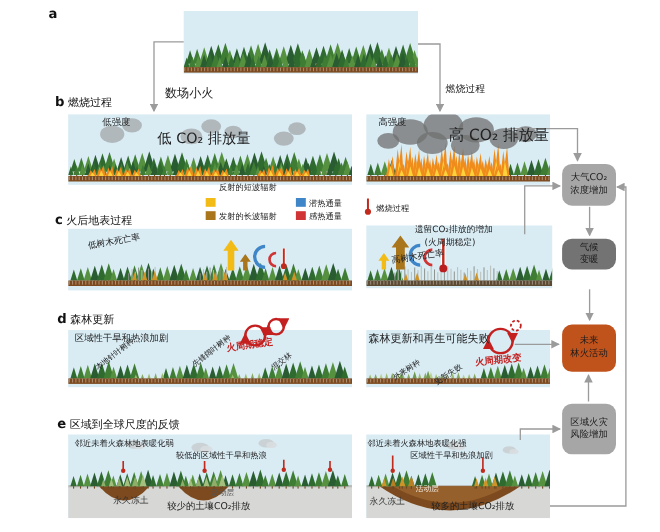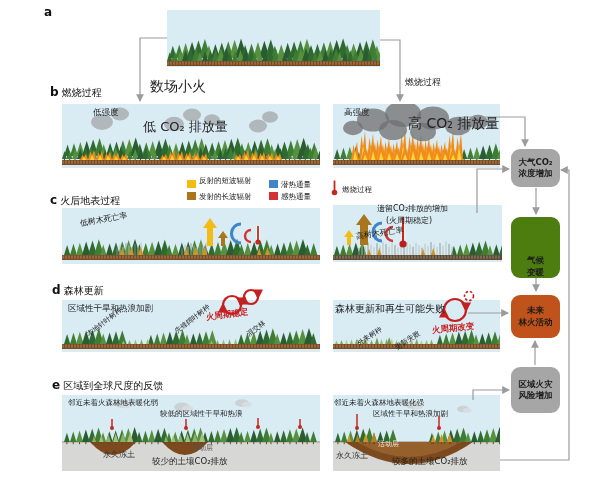--- a/index.html
+++ b/index.html
@@ -8,21 +8,21 @@
   .scene{position:absolute;background:#d9ecf4;z-index:1;}
   .scene svg{display:block;}
   #conn{position:absolute;left:0;top:0;z-index:2;pointer-events:none;}
   .ptitle{position:absolute;z-index:3;font-size:10px;color:#111;white-space:nowrap;}
   .ptitle b{font-size:12px;}
   .lbl{position:absolute;z-index:3;font-size:8px;color:#222;white-space:nowrap;line-height:1.2;}
   .lbl.small{font-size:7px;}
   .lbl.red{color:#c52020;font-weight:600;}
   .lbl.tilt{transform-origin:left center;}
   .fbox{position:absolute;z-index:3;width:49px;border-radius:9px;display:flex;flex-direction:column;
-        justify-content:center;align-items:center;text-align:center;font-size:8.5px;font-weight:700;
+        justify-content:center;align-items:center;text-align:center;font-size:8.5px;font-weight:400;
         color:#1c1c1c;line-height:1.35;}
   .legend-sq{position:absolute;z-index:3;width:9px;height:8px;display:block;}
   .legend-lb{position:absolute;z-index:3;font-size:7.5px;color:#222;white-space:nowrap;}
   .licon{position:absolute;z-index:3;}
 </style>
 </head>
 <body>
 
 <div class="fig">
 
@@ -1651,30 +1651,30 @@
           <ellipse cx="130" cy="14" rx="6" ry="3.3000000000000003" fill="#c9cfd2" opacity="0.9"></ellipse>
           <ellipse cx="134.2" cy="15.5" rx="4.199999999999999" ry="2.4000000000000004" fill="#d8dde0" opacity="0.9"></ellipse>
           <line x1="24" y1="19" x2="24" y2="32" stroke="#c22a1e" stroke-width="1.5"></line>
           <circle cx="24" cy="33" r="2" fill="#c22a1e"></circle>
           <line x1="106" y1="21" x2="106" y2="32" stroke="#c22a1e" stroke-width="1.5"></line>
           <circle cx="106" cy="33" r="2" fill="#c22a1e"></circle>
         </g>
     </svg>
   </div>
 
-  <div class="lbl" style="left:150px;top:78px;font-size:14px">数场小火</div>
+  <div class="lbl" style="left:150px;top:78px;font-size:11px">数场小火</div>
   <div class="lbl" style="left:405px;top:77px;font-size:9px">燃烧过程</div>
 
   <div class="lbl" style="left:93px;top:107px;font-size:8.5px">低强度</div>
   <div class="lbl" style="left:143px;top:119px;font-size:13px">低 CO₂ 排放量</div>
   <div class="lbl" style="left:344px;top:107px;font-size:8.5px">高强度</div>
   <div class="lbl" style="left:408px;top:115px;font-size:14px">高 CO₂ 排放量</div>
 
   <span class="legend-sq" style="left: 187px; top: 180px; background: rgb(242, 187, 22);"></span>
-  <span class="legend-lb" style="left:199px;top:176px">反射的短波辐射</span>
+  <span class="legend-lb" style="left:199px;top:166px">反射的短波辐射</span>
   <span class="legend-sq" style="left: 187px; top: 192px; background: rgb(169, 118, 28);"></span>
   <span class="legend-lb" style="left:199px;top:192px">发射的长波辐射</span>
   <span class="legend-sq" style="left: 269px; top: 180px; background: rgb(63, 134, 200);"></span>
   <span class="legend-lb" style="left:281px;top:180px">潜热通量</span>
   <span class="legend-sq" style="left: 269px; top: 192px; background: rgb(209, 52, 52);"></span>
   <span class="legend-lb" style="left:281px;top:192px">感热通量</span>
   <svg class="licon" style="left:328px;top:178px" width="13" height="19">
     <line x1="6.5" y1="2.5" x2="6.5" y2="12" stroke="#fff" stroke-width="3.5"></line>
     <line x1="6.5" y1="2.5" x2="6.5" y2="12" stroke="#c22a1e" stroke-width="1.8"></line>
     <circle cx="6.5" cy="14.5" r="2.8" fill="#c22a1e"></circle>
@@ -1706,21 +1706,21 @@
   <div class="lbl" style="left:334px;top:398px;font-size:7.5px">邻近未着火森林地表暖化强</div>
   <div class="lbl" style="left:373px;top:409px;font-size:7.5px">区域性干旱和热浪加剧</div>
   <div class="lbl" style="left:336px;top:451px;color:#333">永久冻土</div>
   <div class="lbl small" style="left:378px;top:440px;color:#f4ede2">活动层</div>
   <div class="lbl" style="left:392px;top:456px;font-size:8.5px">较多的土壤CO₂排放</div>
 
   <div class="fbox" style="left: 511px; top: 149px; height: 38px; background: rgb(166, 166, 166);">
     <div>大气CO₂</div>
     <div>浓度增加</div>
   </div>
-  <div class="fbox" style="left: 511px; top: 217px; height: 61px; background: #4d7c0f; justify-content: flex-end;">
+  <div class="fbox" style="left: 511px; top: 217px; height: 28px; background: #737373;">
     <div>气候</div>
     <div>变暖</div>
   </div>
   <div class="fbox" style="left: 511px; top: 295px; height: 43px; background: rgb(192, 82, 27);">
     <div>未来</div>
     <div>林火活动</div>
   </div>
   <div class="fbox" style="left: 511px; top: 367px; height: 46px; background: rgb(166, 166, 166);">
     <div>区域火灾</div>
     <div>风险增加</div>

